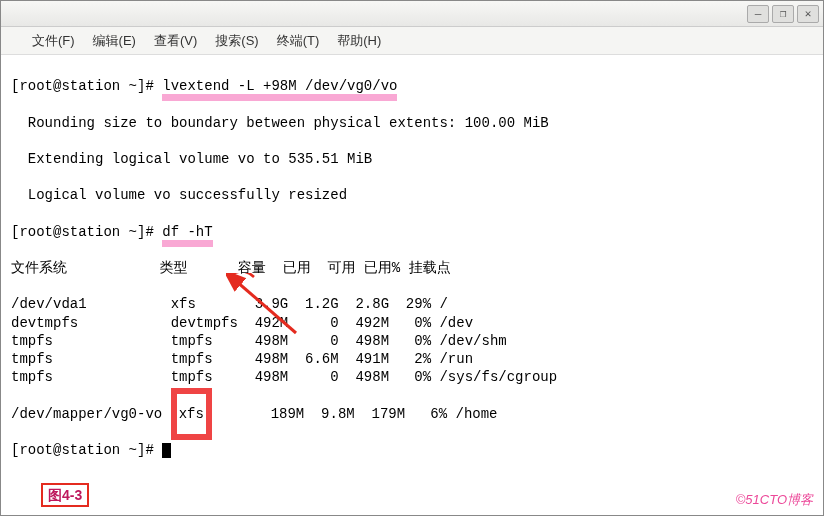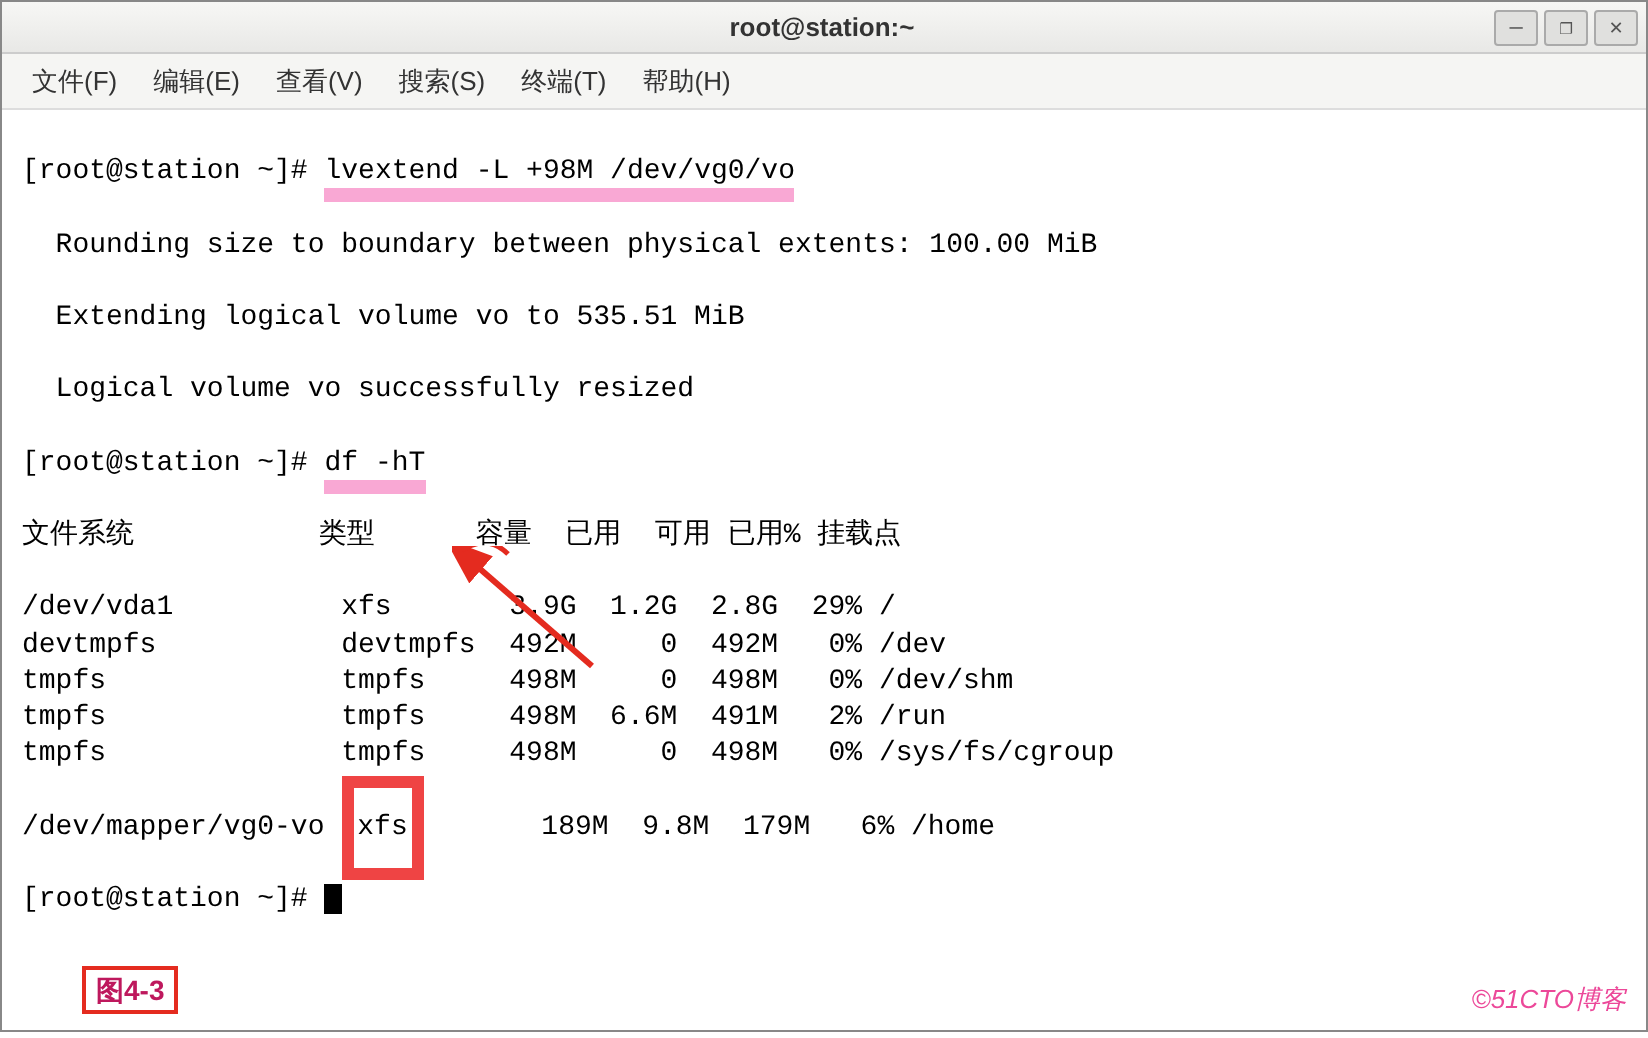--- a/index.html
+++ b/index.html
@@ -2,38 +2,37 @@
 <html><head>
   <meta charset="utf-8">
   <style>
     * { margin: 0; padding: 0; box-sizing: border-box; }
     body { width: 824px; height: 519px; background: #fff; font-family: monospace; position: relative; }
     .window { border: 1px solid #888; background: #fff; }
     .titlebar { background: linear-gradient(#f7f7f5, #e8e8e6); height: 26px; display: flex; align-items: center; justify-content: space-between; padding: 0 4px; border-bottom: 1px solid #ccc; }
     .title-text { flex: 1; text-align: center; font-family: sans-serif; font-size: 13px; color: #333; font-weight: bold; }
     .win-buttons { display: flex; gap: 3px; }
     .win-btn { width: 22px; height: 18px; background: #e0e0de; border: 1px solid #aaa; border-radius: 2px; display: flex; align-items: center; justify-content: center; font-size: 11px; cursor: pointer; color: #555; }
-    .menubar { background: #f5f5f3; height: 28px; display: flex; align-items: center; padding: 0 8px; border-bottom: 1px solid #ddd; font-family: sans-serif; font-size: 13px; gap: 4px; }
+    .menubar { background: #f5f5f3; height: 28px; display: flex; align-items: center; padding: 0 24px; border-bottom: 1px solid #ddd; font-family: sans-serif; font-size: 13px; gap: 4px; }
     .menu-item { padding: 4px 7px; cursor: pointer; color: #333; }
     .terminal { background: #fff; color: #000; font-family: "Courier New", monospace; font-size: 14px; padding: 4px 10px; line-height: 1.3; height: 460px; position: relative; white-space: pre; }
     .underline-red { border-bottom: 7px solid #f9a8d4; }
     .box-red { border: 6px solid #ef4444; padding: 12px 2px; }
     .cursor { display: inline-block; width: 9px; height: 15px; background: #000; vertical-align: middle; }
     .annotation { position: absolute; color: #e42b1f; font-family: "Microsoft YaHei", sans-serif; font-weight: bold; font-size: 15px; }
     .fig-label { position: absolute; bottom: 8px; left: 12px; border: 2px solid #e42b1f; color: #be185d; font-weight: bold; font-family: "Microsoft YaHei", sans-serif; font-size: 14px; padding: 1px 5px; margin-left: 28px; }
     .watermark { position: absolute; bottom: 6px; right: 10px; color: #ec4899; font-family: sans-serif; font-size: 13px; font-style: italic; }
     .arrow-svg { position: absolute; pointer-events: none; }
   </style>
 </head>
 <body>
 
 <div class="window">
   <div class="titlebar">
     <span style="width:70px"></span>
-    <span class="title-text">root@station:~</span>
     <div class="win-buttons">
       <div class="win-btn">—</div>
       <div class="win-btn">❐</div>
       <div class="win-btn">✕</div>
     </div>
   </div>
   <div class="menubar">
     <span class="menu-item">文件(F)</span>
     <span class="menu-item">编辑(E)</span>
     <span class="menu-item">查看(V)</span>

